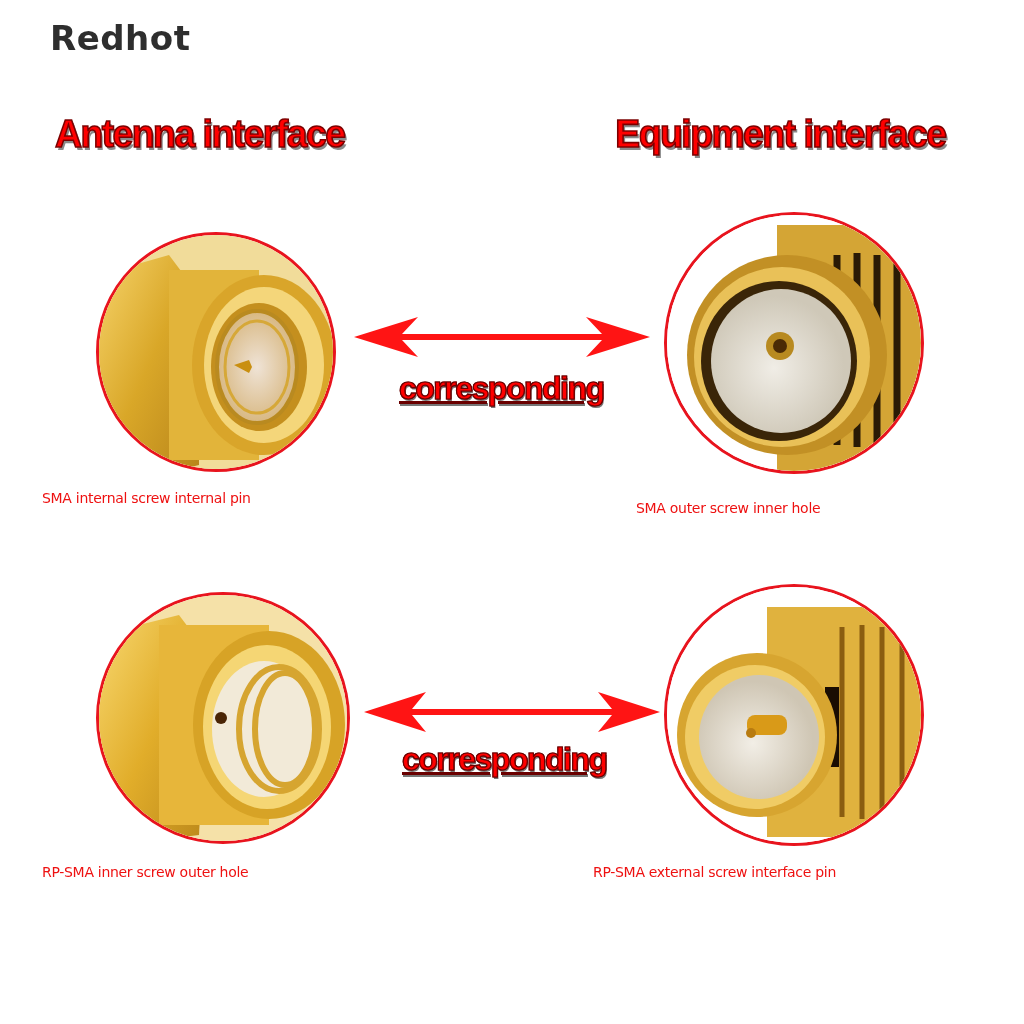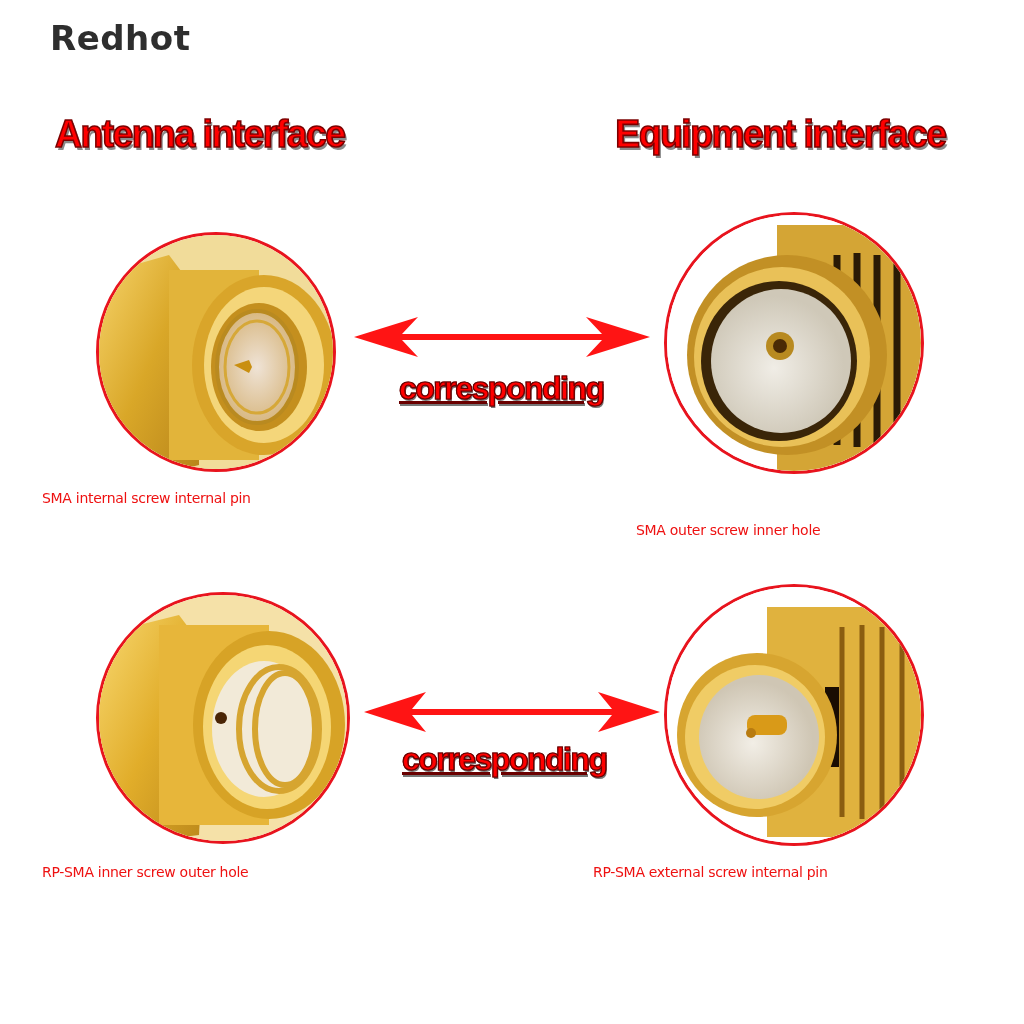--- a/index.html
+++ b/index.html
@@ -76,21 +76,21 @@
     <ellipse cx="120" cy="140" rx="100" ry="100" fill="#c29025"></ellipse>
     <ellipse cx="115" cy="142" rx="88" ry="90" fill="#e9c158"></ellipse>
     <ellipse cx="112" cy="146" rx="78" ry="80" fill="#3a2508"></ellipse>
     <ellipse cx="114" cy="146" rx="70" ry="72" fill="url(#r2)"></ellipse>
     <circle cx="113" cy="131" r="14" fill="#b88a20"></circle>
     <circle cx="113" cy="131" r="7" fill="#4a2a05"></circle>
   </svg>
 </div>
 
 <div class="label" style="left:42px; top:490px;">SMA internal screw internal pin</div>
-<div class="label" style="left:636px; top:522px;">SMA outer screw inner hole</div>
+<div class="label" style="left:636px; top:500px;">SMA outer screw inner hole</div>
 
 <div class="circle" style="left:96px; top:592px; width:254px; height:252px;">
   <svg width="254" height="252" viewBox="0 0 254 252">
     <defs>
       <linearGradient id="g3" x1="0" y1="0" x2="1" y2="1">
         <stop offset="0" stop-color="#f8d870"></stop>
           <stop offset="0.5" stop-color="#e1ad2a"></stop>
           <stop offset="1" stop-color="#b9861a"></stop>
       </linearGradient>
     </defs>
@@ -132,13 +132,13 @@
     <rect x="158" y="100" width="14" height="80" fill="#1a0d02"></rect>
     <ellipse cx="90" cy="148" rx="80" ry="82" fill="#d7a530"></ellipse>
     <ellipse cx="88" cy="150" rx="70" ry="72" fill="#f0cc65"></ellipse>
     <ellipse cx="92" cy="150" rx="60" ry="62" fill="url(#r4)"></ellipse>
     <rect x="80" y="128" width="40" height="20" rx="8" fill="#d99a18"></rect>
     <circle cx="84" cy="146" r="5" fill="#b87b10"></circle>
   </svg>
 </div>
 
 <div class="label" style="left:42px; top:864px;">RP-SMA inner screw outer hole</div>
-<div class="label" style="left:593px; top:864px;">RP-SMA external screw internal pin</div>
+<div class="label" style="left:593px; top:864px;">RP-SMA external screw interface pin</div>
 
 </body></html>

